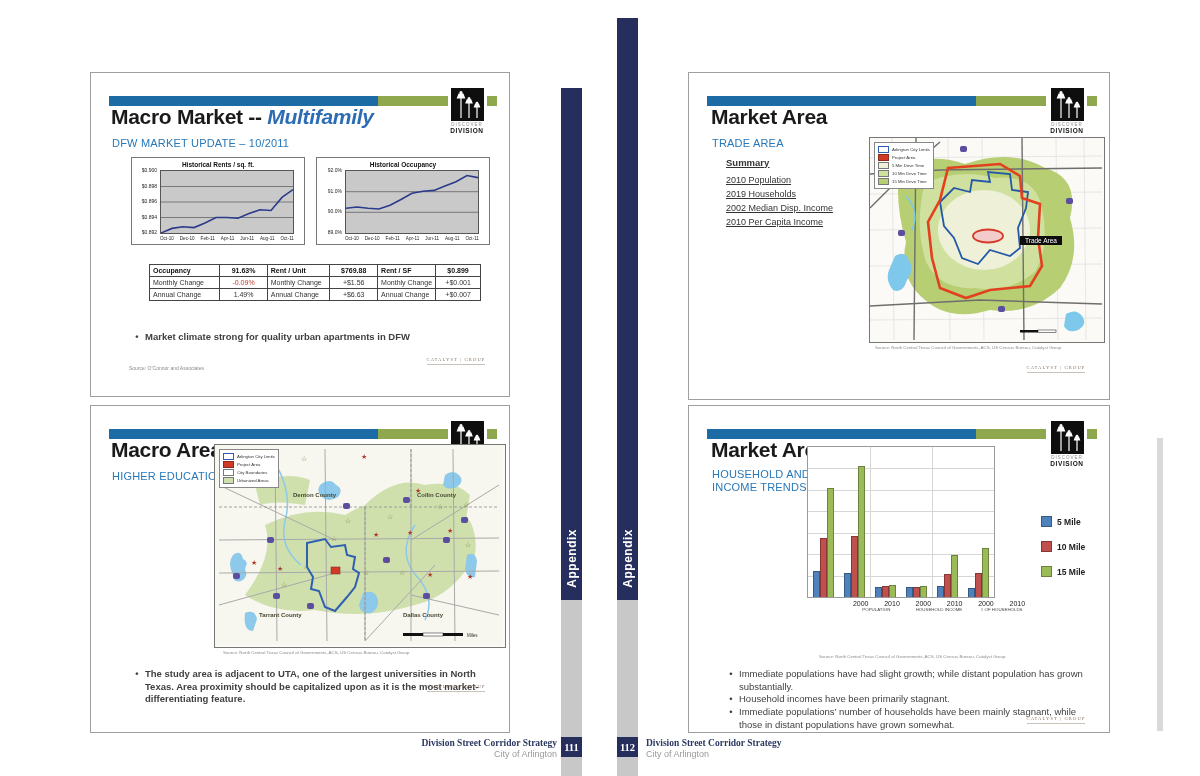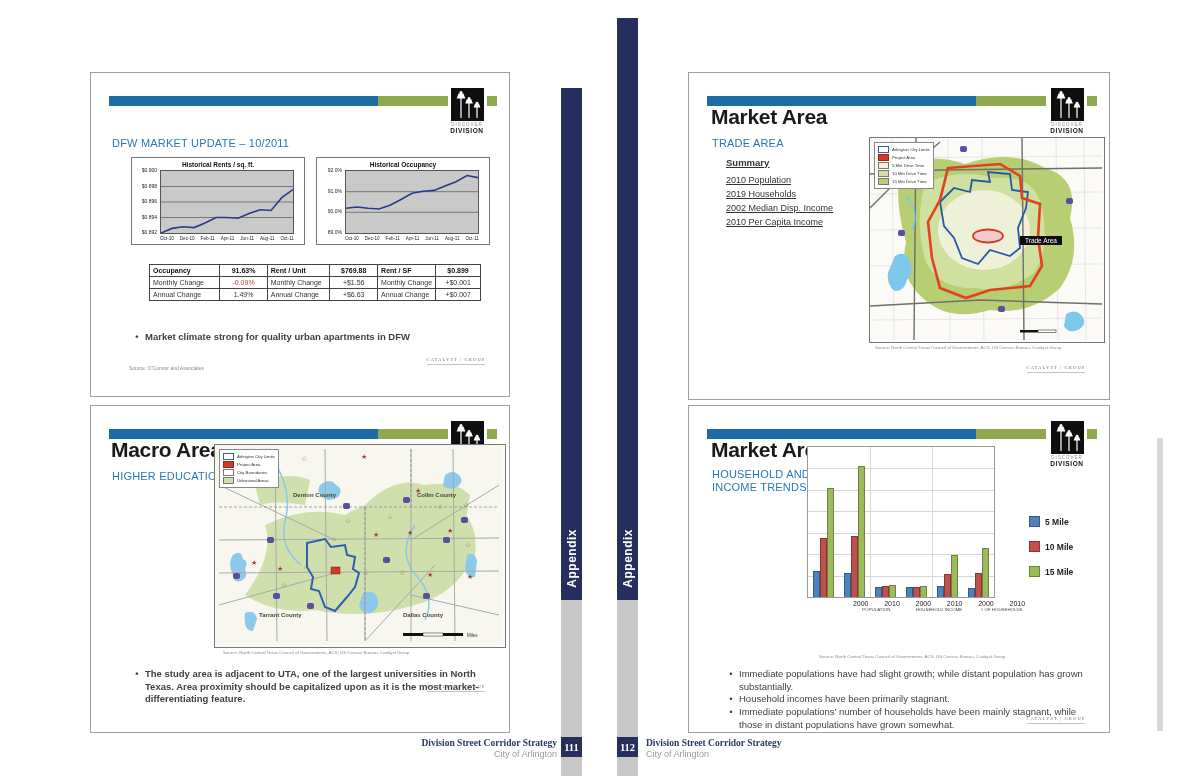--- a/index.html
+++ b/index.html
@@ -113,20 +113,24 @@
               <circle cx="18" cy="10.6" r="0.9"></circle>
           <line x1="26" y1="19" x2="26" y2="30"></line>
               <polygon points="23.5,19 28.5,19 27.5,16.2 24.5,16.2"></polygon>
               <circle cx="26" cy="15.2" r="0.8"></circle>
         </g>
           </svg>
       </div>
       <div class="logo-top">DISCOVER</div>
       <div class="logo-bottom">DIVISION</div>
     </div>
+    <div class="slide-title">
+      <span>Macro Market</span> <span>--</span>
+      <span class="title-accent">Multifamily</span>
+    </div>
     <div class="slide-sub">DFW MARKET UPDATE – 10/2011</div>
 
     <div id="chart-rents" class="mini-chart" style="left:40px;top:84px;">
         <div class="mc-title">Historical Rents / sq. ft.</div>
         <div class="mc-body">
           <div class="mc-ycol">
             <div class="ylab" style="top:0%">$0.900</div>
             <div class="ylab" style="top:25%">$0.898</div>
             <div class="ylab" style="top:50%">$0.896</div>
             <div class="ylab" style="top:75%">$0.894</div>
@@ -546,21 +550,21 @@
           <span>2010</span>
           <span>2000</span>
           <span>2010</span>
         </div>
         <div class="bc-cats">
           <span>POPULATION</span>
           <span>HOUSEHOLD INCOME</span>
           <span># OF HOUSEHOLDS</span>
         </div>
       </div>
-    <div id="trends-legend" style="position:absolute;left:340px;top:110px;">
+    <div id="trends-legend" style="position:absolute;left:352px;top:110px;">
         <div class="lg-row">
           <span class="lg-sq" style="background:#4f81bd"></span>
           <span class="lg-txt">5 Mile</span>
         </div>
         <div class="lg-row">
           <span class="lg-sq" style="background:#c0504d"></span>
           <span class="lg-txt">10 Mile</span>
         </div>
         <div class="lg-row">
           <span class="lg-sq" style="background:#9bbb59"></span>

